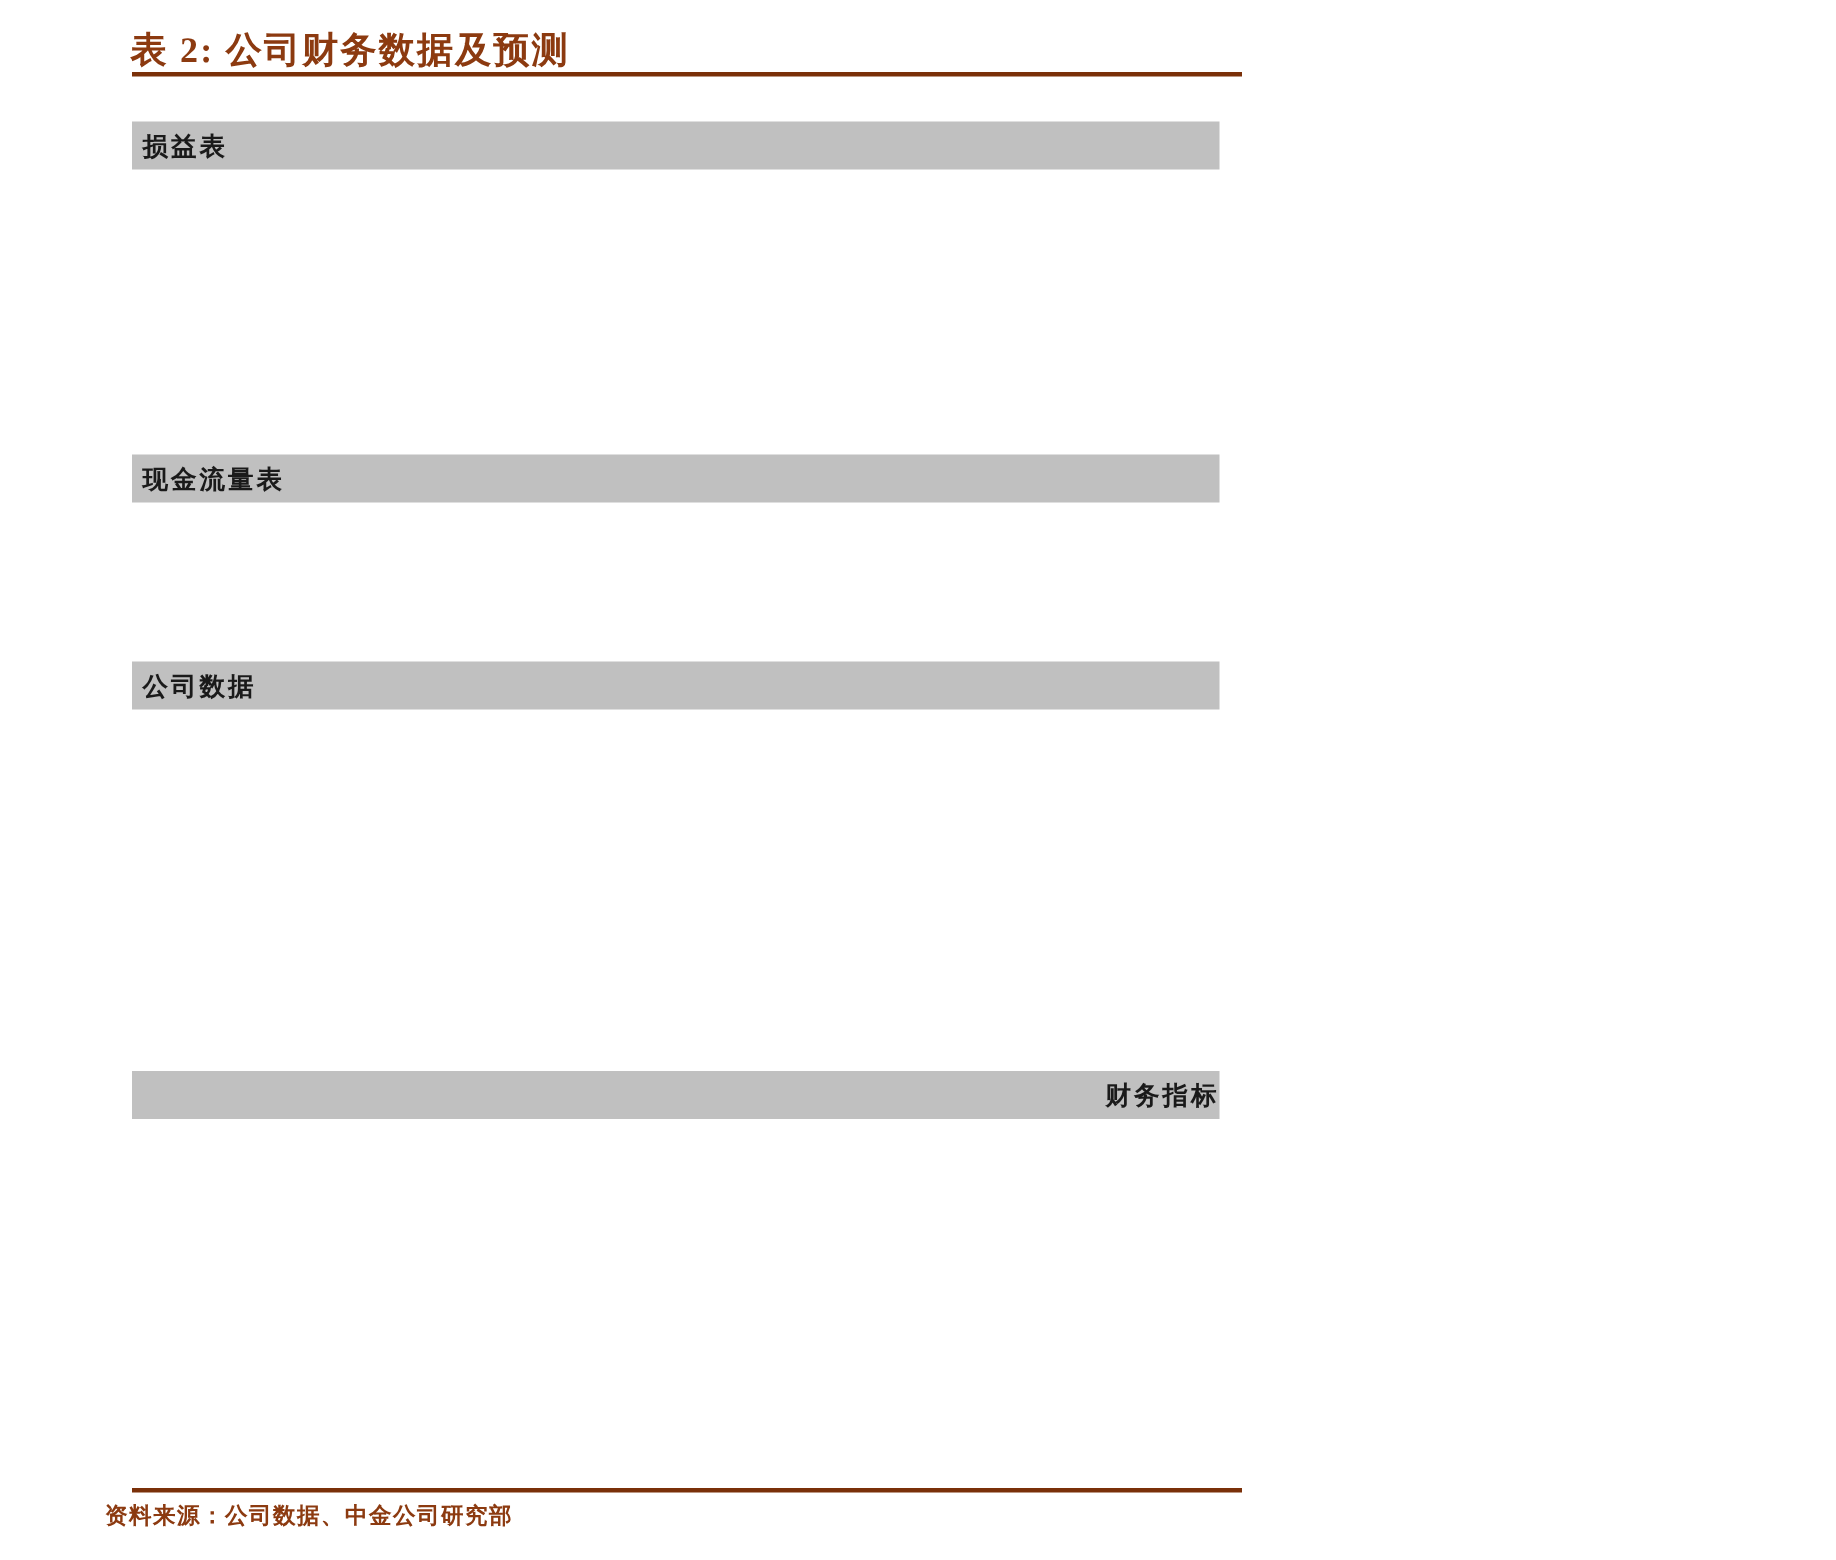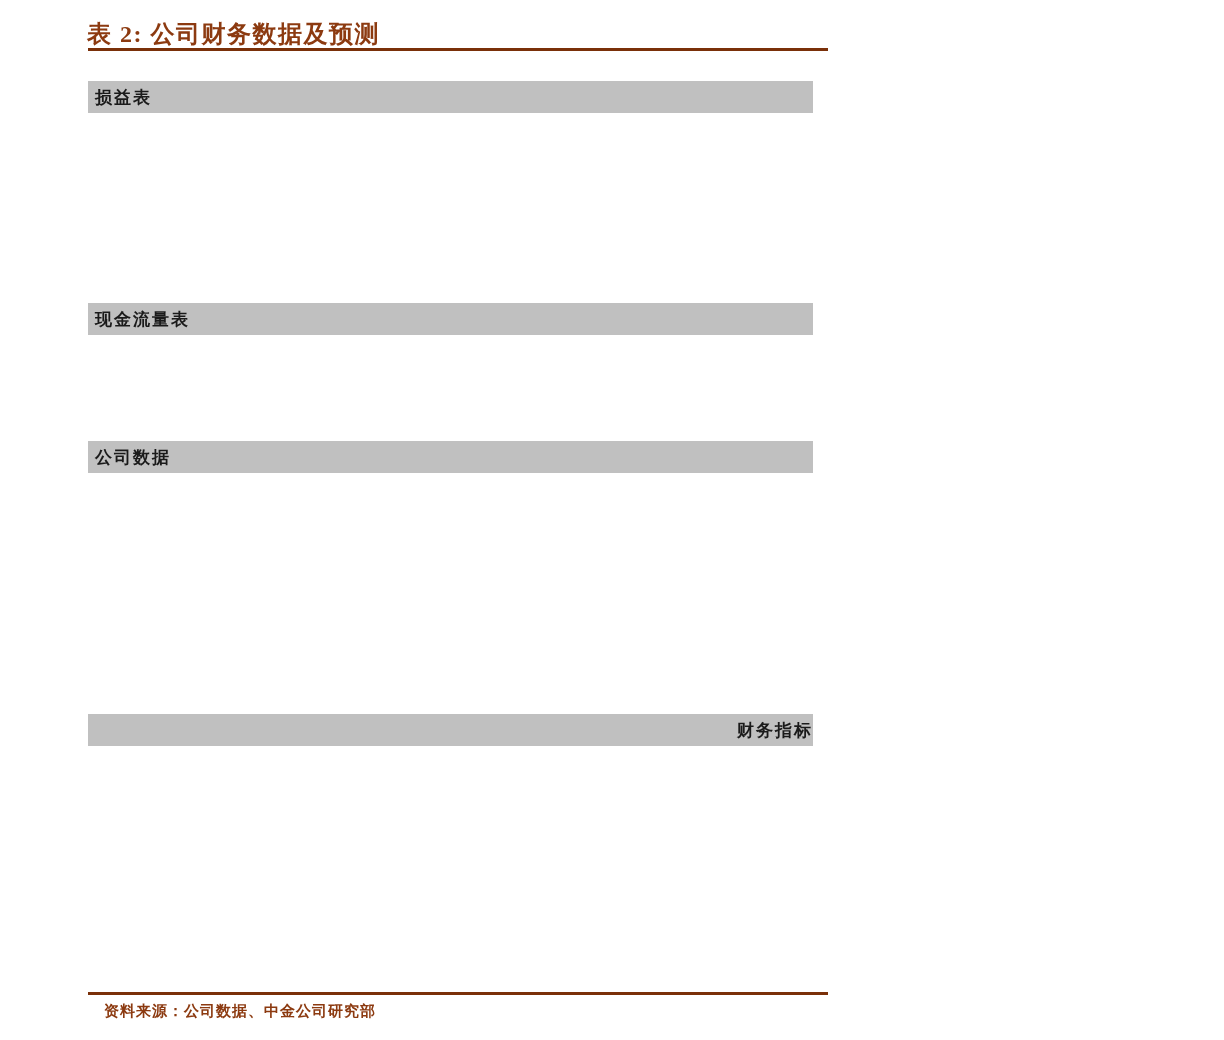--- a/index.html
+++ b/index.html
@@ -58,21 +58,21 @@
     letter-spacing: 2px;
     color: var(--section-bar-text, #1a1a1a);
     white-space: nowrap;
   }
   .bar-1 { top: 81px; }
   .bar-2 { top: 303px; }
   .bar-3 { top: 441px; }
   .bar-4 { top: 714px; justify-content: flex-end; }
   .source-note {
     position: absolute;
-    left: 104px;
+    left: 70px;
     top: 1001px;
     font-size: 15px;
     line-height: 20px;
     font-weight: bold;
     letter-spacing: 1px;
     color: var(--accent-text, #8c3a10);
     white-space: nowrap;
   }
 </style>
 </head>

